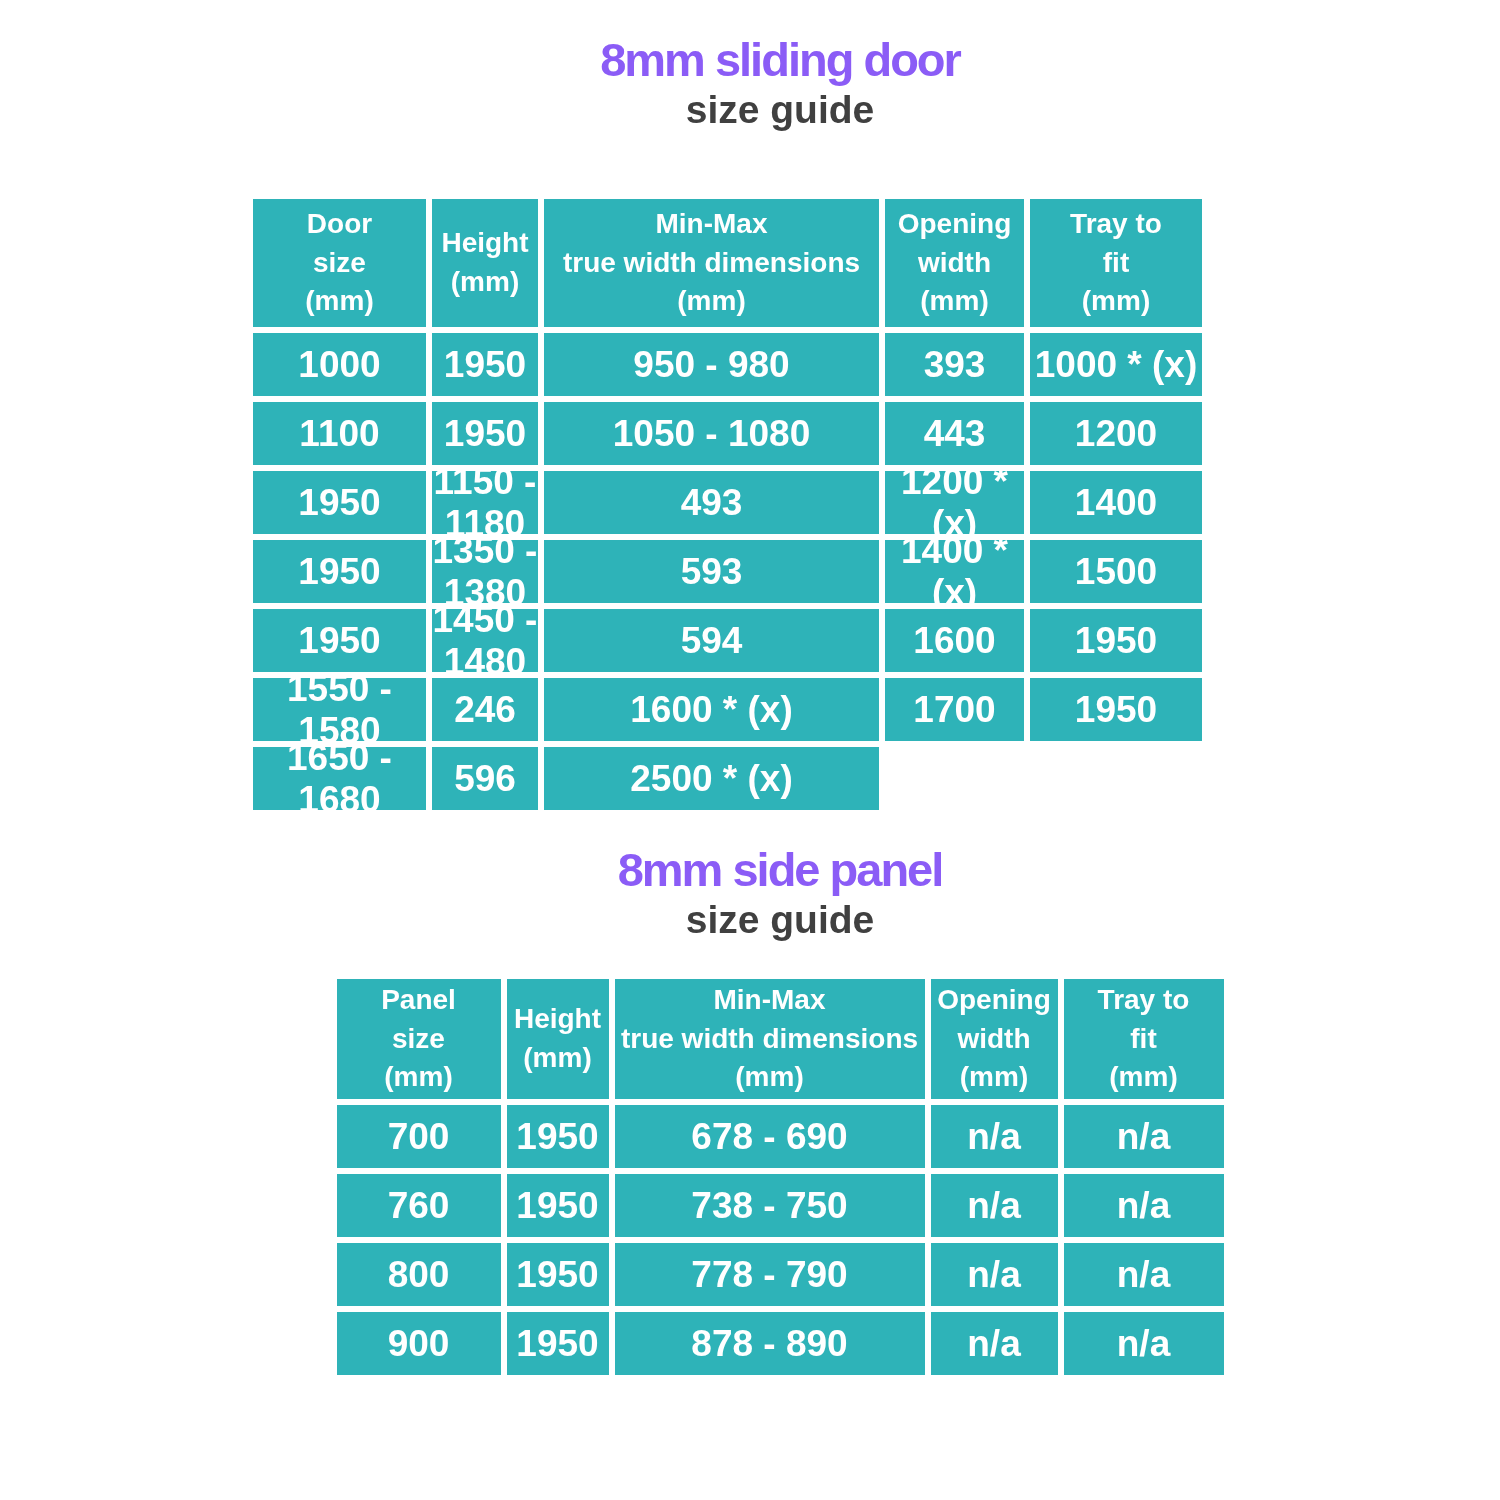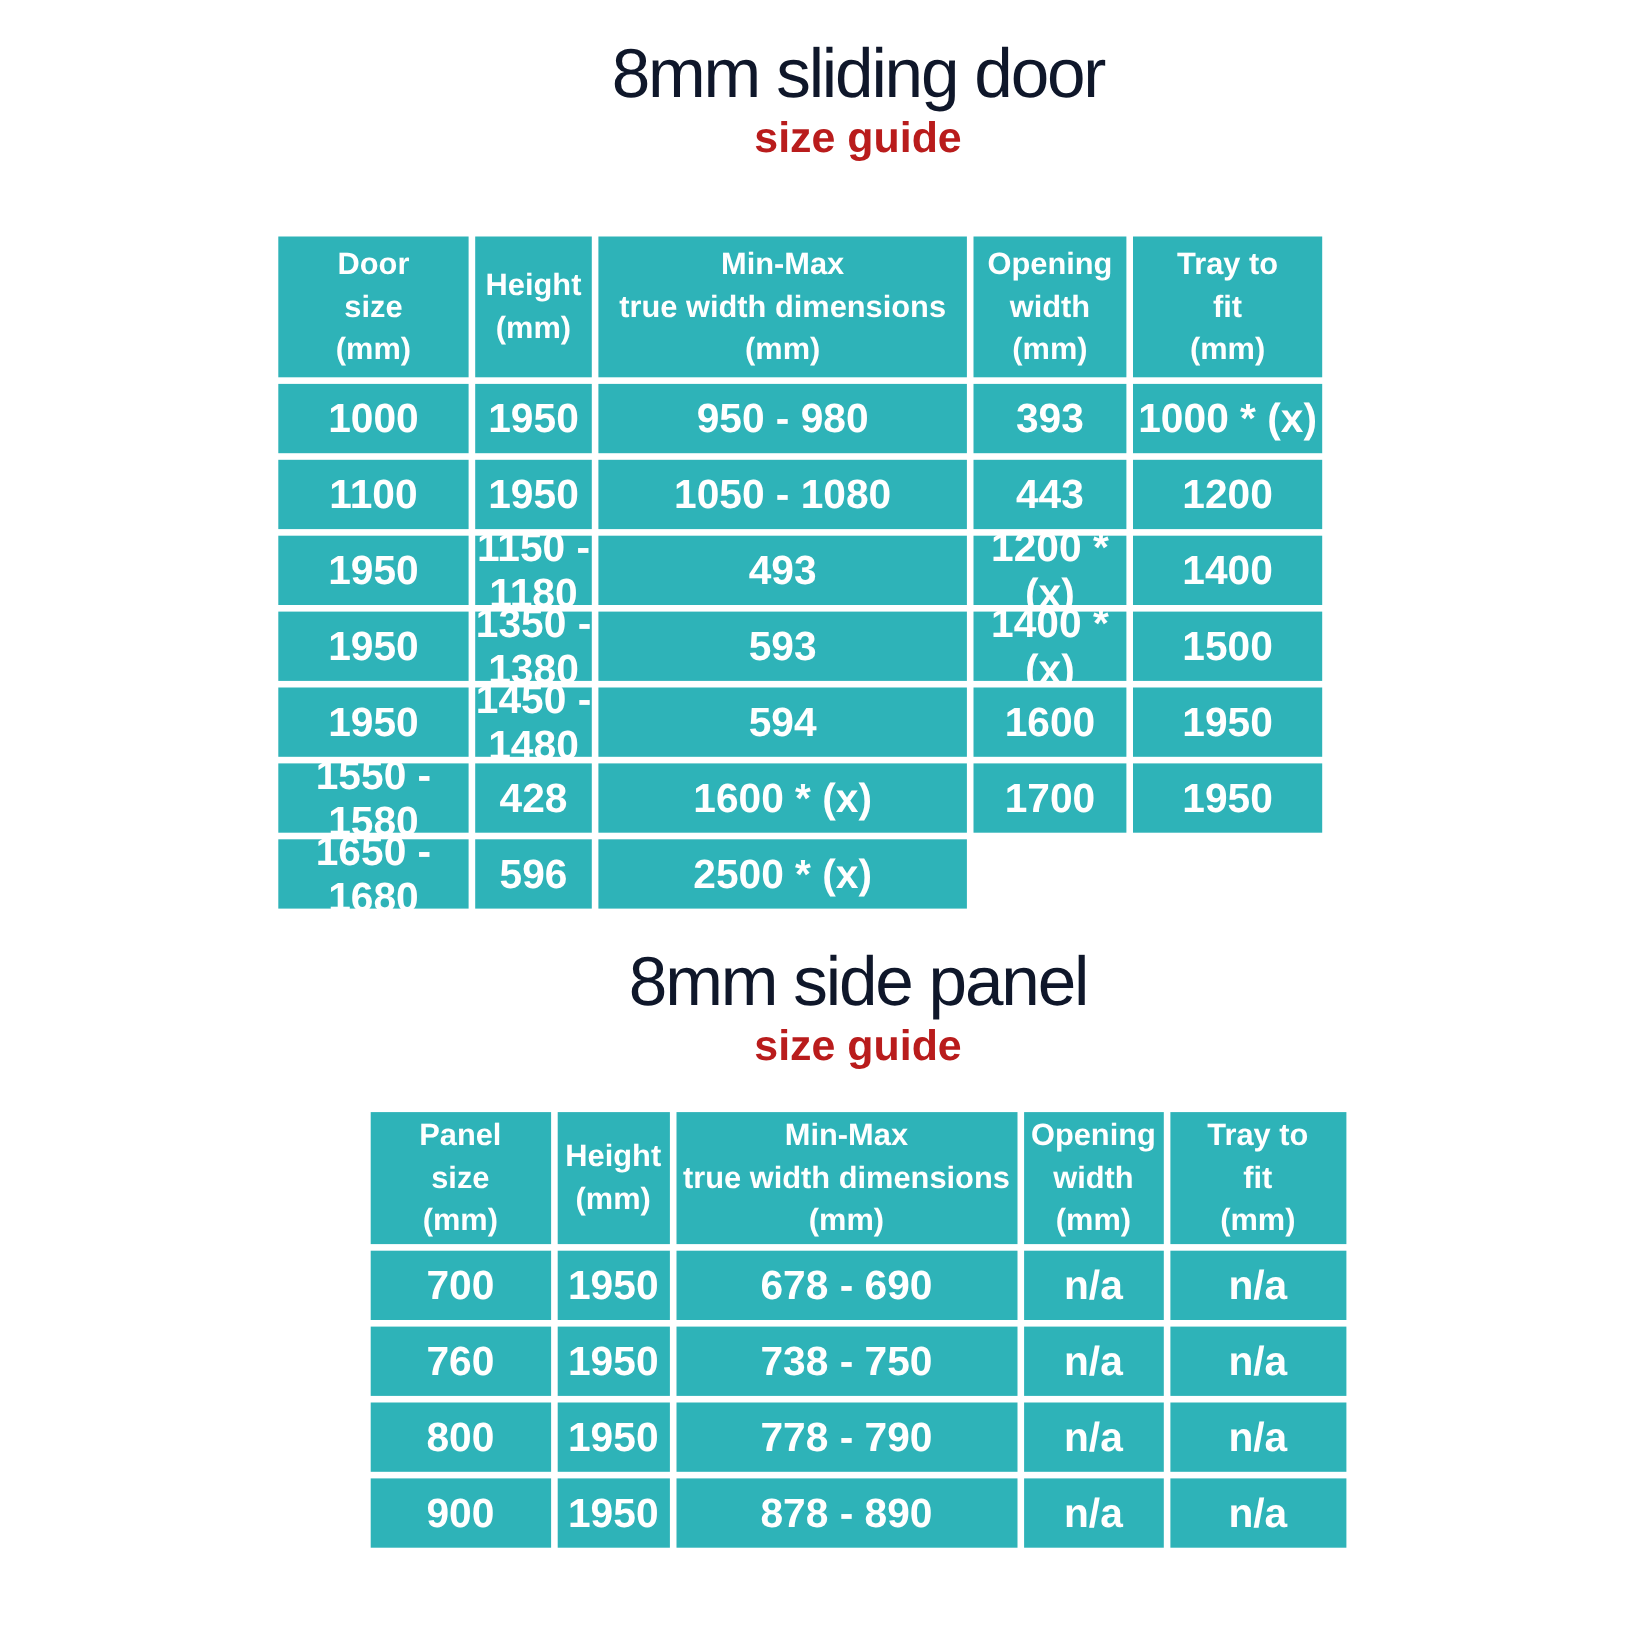--- a/index.html
+++ b/index.html
@@ -6,33 +6,33 @@
   body {
     width: 1500px; height: 1500px;
     background: #ffffff;
     font-family: "Liberation Sans", sans-serif;
     overflow: hidden;
   }
   .content { margin-left: 60px; width: 1440px; }
   h1.title {
     margin: 36px 0 0 0;
     text-align: center;
-    font-size: 63px;
+    font-size: 47px;
     line-height: 1.0;
     letter-spacing: -2px;
-    font-weight: normal;
-    color: #0f172a;
+    font-weight: bold;
+    color: #8b5cf6;
   }
   h2.subtitle {
     margin: 7px 0 0 0;
     text-align: center;
     font-size: 39px;
     line-height: 1.0;
     font-weight: bold;
-    color: #b91c1c;
+    color: #404040;
   }
   .grid {
     display: grid;
     gap: 6px;
     background: #ffffff;
   }
   .t1 {
     margin: 70px auto 0 auto;
     width: 1054px;
     grid-template-columns: 173px 106px 335px 139px 172px;
@@ -109,21 +109,21 @@
     <div class="c">1400 * (x)</div>
 
     <div class="c">1500</div>
     <div class="c">1950</div>
     <div class="c">1450 - 1480</div>
     <div class="c">594</div>
 
     <div class="c">1600</div>
     <div class="c">1950</div>
     <div class="c">1550 - 1580</div>
-    <div class="c">428</div>
+    <div class="c">246</div>
     <div class="c">1600 * (x)</div>
 
     <div class="c">1700</div>
     <div class="c">1950</div>
     <div class="c">1650 - 1680</div>
     <div class="c">596</div>
     <div class="c">2500 * (x)</div>
   </div>
 
   <h1 class="title sec2-title">8mm side panel</h1>

